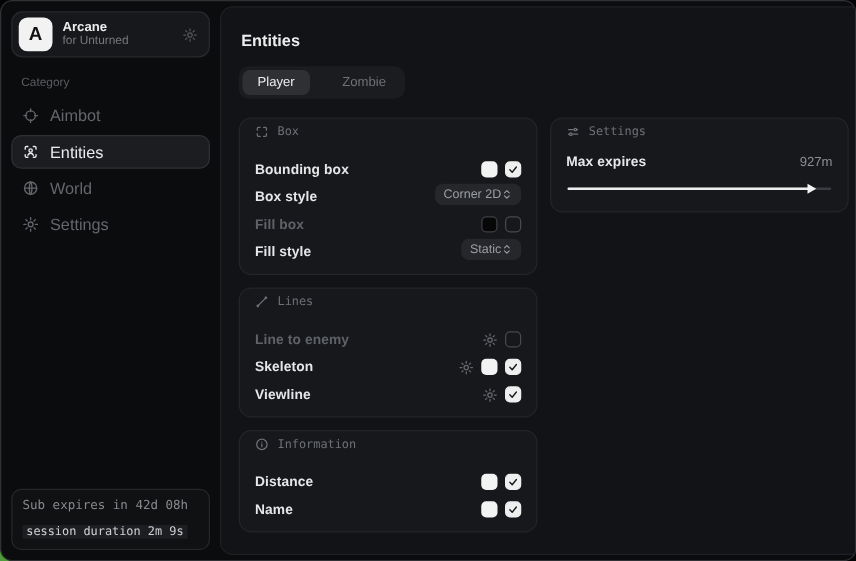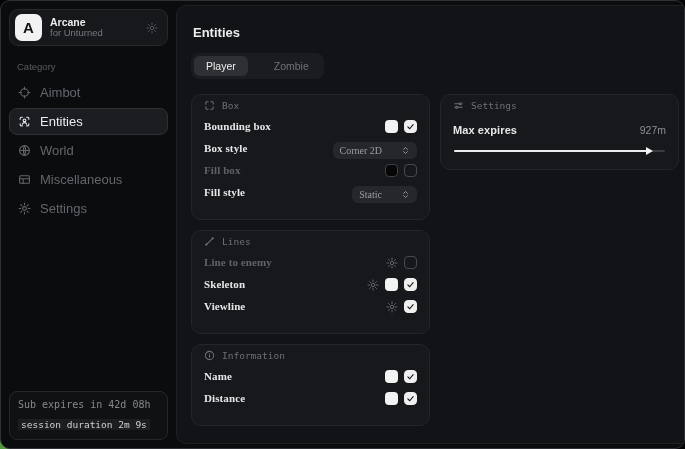--- a/index.html
+++ b/index.html
@@ -44,36 +44,36 @@
          border-radius:6px; cursor:pointer; font-family:inherit; }
   .tab.active { background:#2e3034; color:#ededee; }
   .columns { display:flex; gap:10px; margin-top:15px; align-items:flex-start; }
   .col { width:239px; flex:0 0 239px; }
 
   .card { background:#17181b; border:1px solid #242529; border-radius:10px;
           padding:3px 12px 11px; margin-bottom:10px; }
   .card-head { display:flex; align-items:center; gap:7px; color:#6d7076; margin:2px 0 9px;
                font-family:"DejaVu Sans Mono", monospace; font-size:9.5px; }
   .card-head .icon svg { width:11px; height:11px; stroke-width:2.2; }
-  .row { display:flex; align-items:flex-start; height:22px;font-family:Liberation Serif, serif; }
+  .row { display:flex; align-items:flex-end; height:22px; }
   .row-label { flex:1; color:#e6e7e8; font-size:11px; font-weight:600; letter-spacing:.1px; }
   .row.disabled .row-label { color:#5f6268; }
   .controls { display:flex; align-items:center; gap:6px; }
   .swatch { width:13px; height:13px; border-radius:4px; }
   .swatch.white { background:#f2f3f3; }
   .swatch.black { background:#070708; border:1px solid #3e4045; }
   .checkbox { width:13px; height:13px; border-radius:4px; border:1.5px solid #47494e;
               display:flex; align-items:center; justify-content:center; cursor:pointer; }
   .checkbox svg { width:9px; height:9px; stroke:#17181b; fill:none; stroke-width:3;
                   stroke-linecap:round; stroke-linejoin:round; display:none; }
   .checkbox.checked { background:#efefef; border-color:#efefef; }
   .checkbox.checked svg { display:block; }
   .row-gear { color:#67696f; }
   .row-gear svg { width:12px; height:12px; }
-  .dropdown { display:flex; align-items:center; gap:19px; background:#25272b; border-radius:6px;
+  .dropdown { display:flex; align-items:center; gap:0; background:#25272b; border-radius:6px;
               padding:3px 7px; color:#9b9ea4; font-size:10px; cursor:pointer; }
   .dropdown .icon svg { width:9px; height:9px; stroke-width:2.4; }
 
   
   .general-row { display:flex; align-items:center; height:20px; margin-bottom:6px; }
   .general-value { color:#8b8e94; font-size:10.5px; font-weight:normal; }
   .slider { position:relative; height:10px; margin:0 1px 2px; cursor:pointer; }
   .slider-rest { position:absolute; left:0; right:0; top:4px; height:2px; background:#3a3c41; border-radius:1px; }
   .slider-fill { position:absolute; left:0; top:4px; height:2px; background:#ededee; border-radius:1px; z-index:1; }
   .slider-thumb { position:absolute; top:1px; z-index:2; width:0; height:0; margin-left:-2px;
@@ -127,29 +127,20 @@
       <div class="nav-item">
         <span class="icon">
           <svg viewBox="0 0 24 24">
               <circle cx="12" cy="12" r="9"></circle>
               <path d="M3 12h18M12 3c2.5 2.5 2.5 15.5 0 18M12 3c-2.5 2.5-2.5 15.5 0 18"></path>
             </svg>
         </span>
         <span>World</span>
       </div>
 
-      <div class="nav-item">
-        <span class="icon">
-          <svg viewBox="0 0 24 24">
-              <rect x="3" y="5" width="18" height="14" rx="2"></rect>
-              <path d="M3 10.5h18M9.5 10.5V19"></path>
-            </svg>
-        </span>
-        <span>Miscellaneous</span>
-      </div>
 
       <div class="nav-item">
         <span class="icon">
           <svg viewBox="0 0 24 24">
               <circle cx="12" cy="12" r="3.5"></circle>
               <path d="M12 2v3M12 19v3M2 12h3M19 12h3M5 5l2 2M17 17l2 2M19 5l-2 2M7 17l-2 2"></path>
             </svg>
         </span>
         <span>Settings</span>
       </div>
@@ -299,33 +290,33 @@
               <span class="icon">
                 <svg viewBox="0 0 24 24">
                     <circle cx="12" cy="12" r="9"></circle>
                     <path d="M12 8h.01M12 11v5"></path>
                   </svg>
               </span>
               <span>Information</span>
             </div>
 
             <div class="row">
+              <span class="row-label">Distance</span>
+              <span class="controls">
+                <span class="swatch white"></span>
+                <span class="checkbox checked">
+                  <svg viewBox="0 0 24 24">
+                      <path d="M5 13l5 5 9-11"></path>
+                    </svg>
+                </span>
+              </span>
+            </div>
+
+            <div class="row">
               <span class="row-label">Name</span>
-              <span class="controls">
-                <span class="swatch white"></span>
-                <span class="checkbox checked">
-                  <svg viewBox="0 0 24 24">
-                      <path d="M5 13l5 5 9-11"></path>
-                    </svg>
-                </span>
-              </span>
-            </div>
-
-            <div class="row">
-              <span class="row-label">Distance</span>
               <span class="controls">
                 <span class="swatch white"></span>
                 <span class="checkbox checked">
                   <svg viewBox="0 0 24 24">
                       <path d="M5 13l5 5 9-11"></path>
                     </svg>
                 </span>
               </span>
             </div>
           </section>

